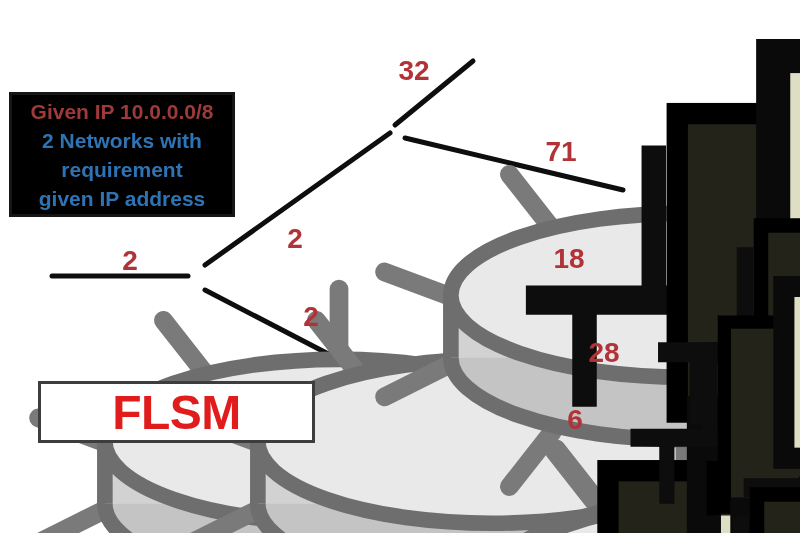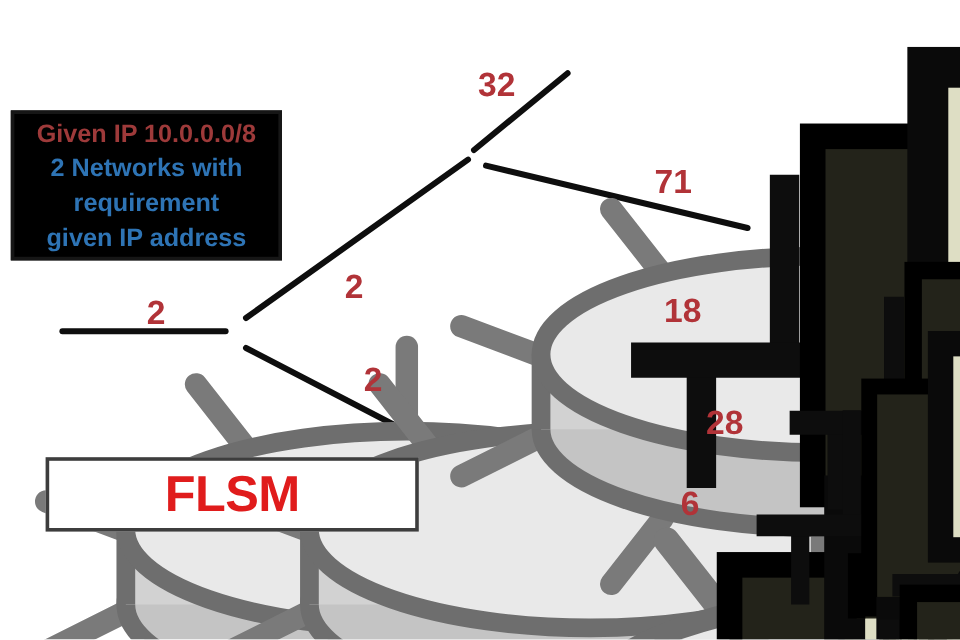--- a/index.html
+++ b/index.html
@@ -18,24 +18,24 @@
   .info-box {
     position:absolute; left:9px; top:92px; width:226px; height:125px;
     border:3px solid #161616; background:#000000; box-sizing:border-box;
     display:flex; flex-direction:column; justify-content:center;
     text-align:center; font-size:21px; font-weight:700; line-height:29px;
   }
   .info-box .r { color:var(--info-red,#9e3a3a); }
   .info-box .b { color:var(--info-blue,#2e74b5); }
 
   .banner {
-    position:absolute; left:38px; top:381px; width:311px; height:62px;
+    position:absolute; left:38px; top:381px; width:277px; height:62px;
     border:3px solid #3d3d3d; background:#ffffff; box-sizing:border-box;
     display:flex; align-items:center; justify-content:center; gap:11px;
-    font-size:42px; font-weight:700; color:var(--banner-red,#e01c1c);
+    font-size:48px; font-weight:700; color:var(--banner-red,#e01c1c);
     letter-spacing:-0.5px;
   }
   .banner .vs {
     text-decoration:underline wavy var(--banner-red,#e01c1c) 2px;
     text-underline-offset:5px;
   }
 </style>
 </head>
 <body>
 

